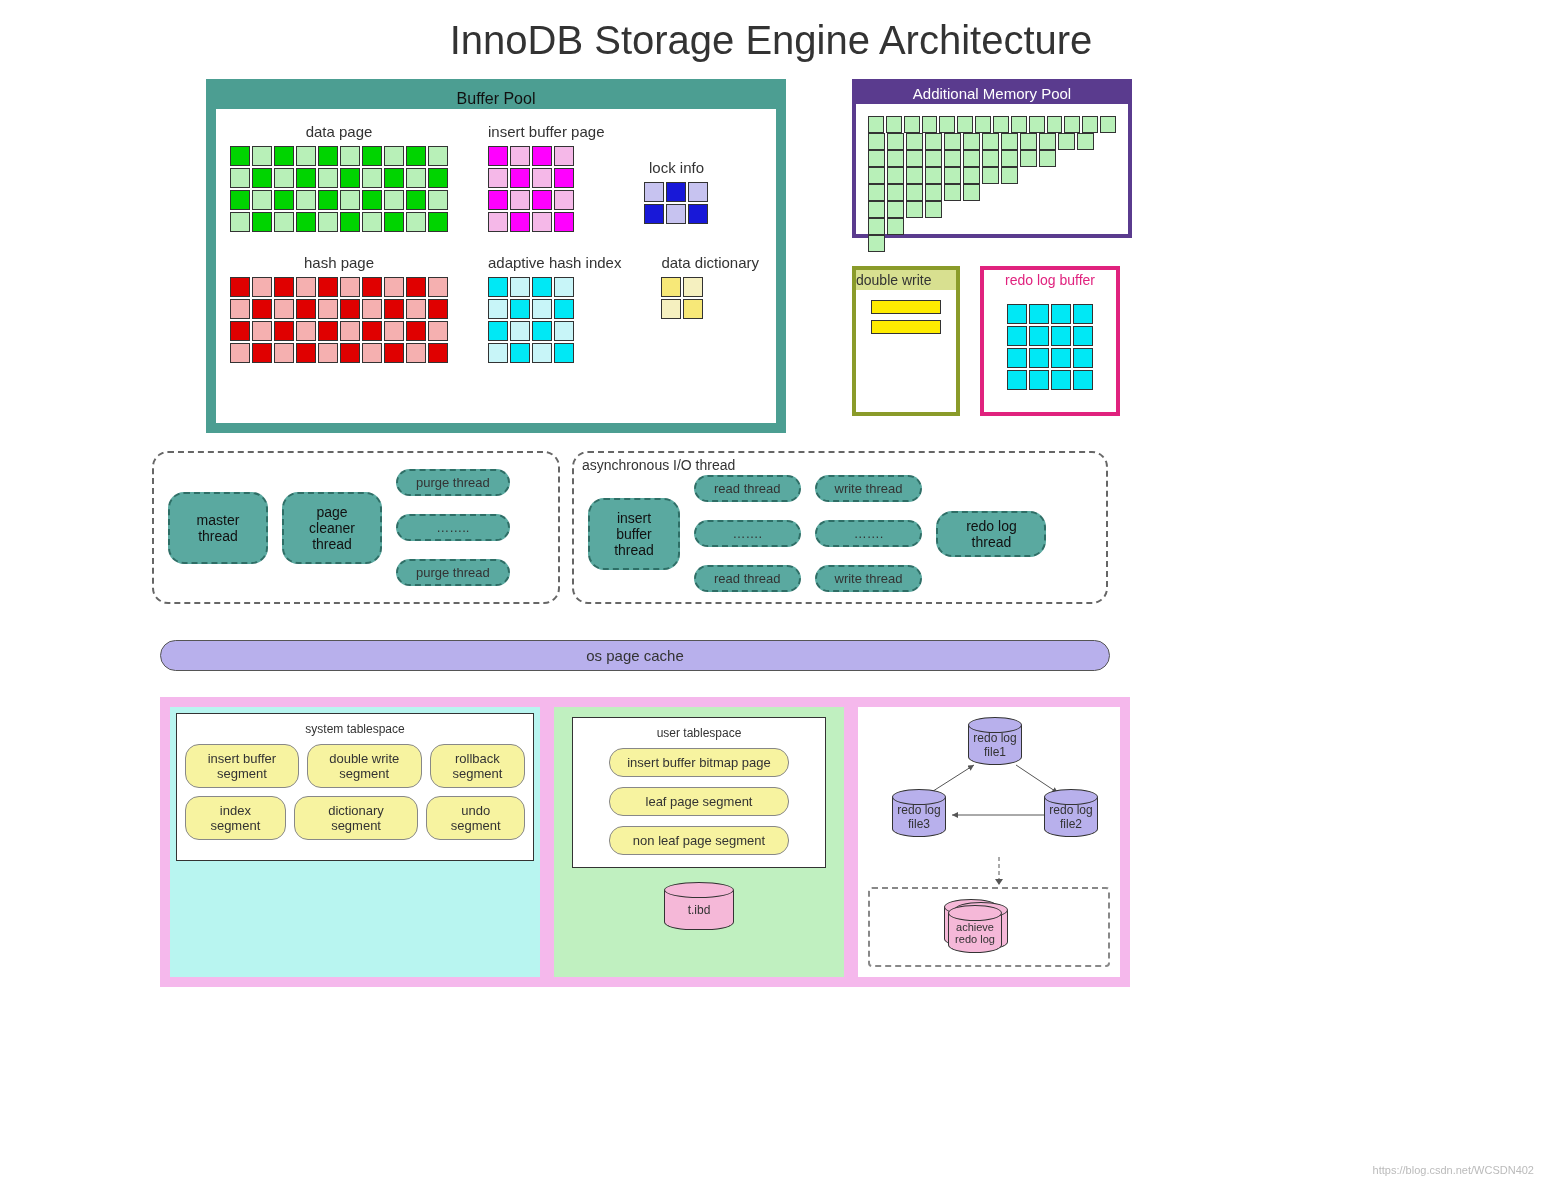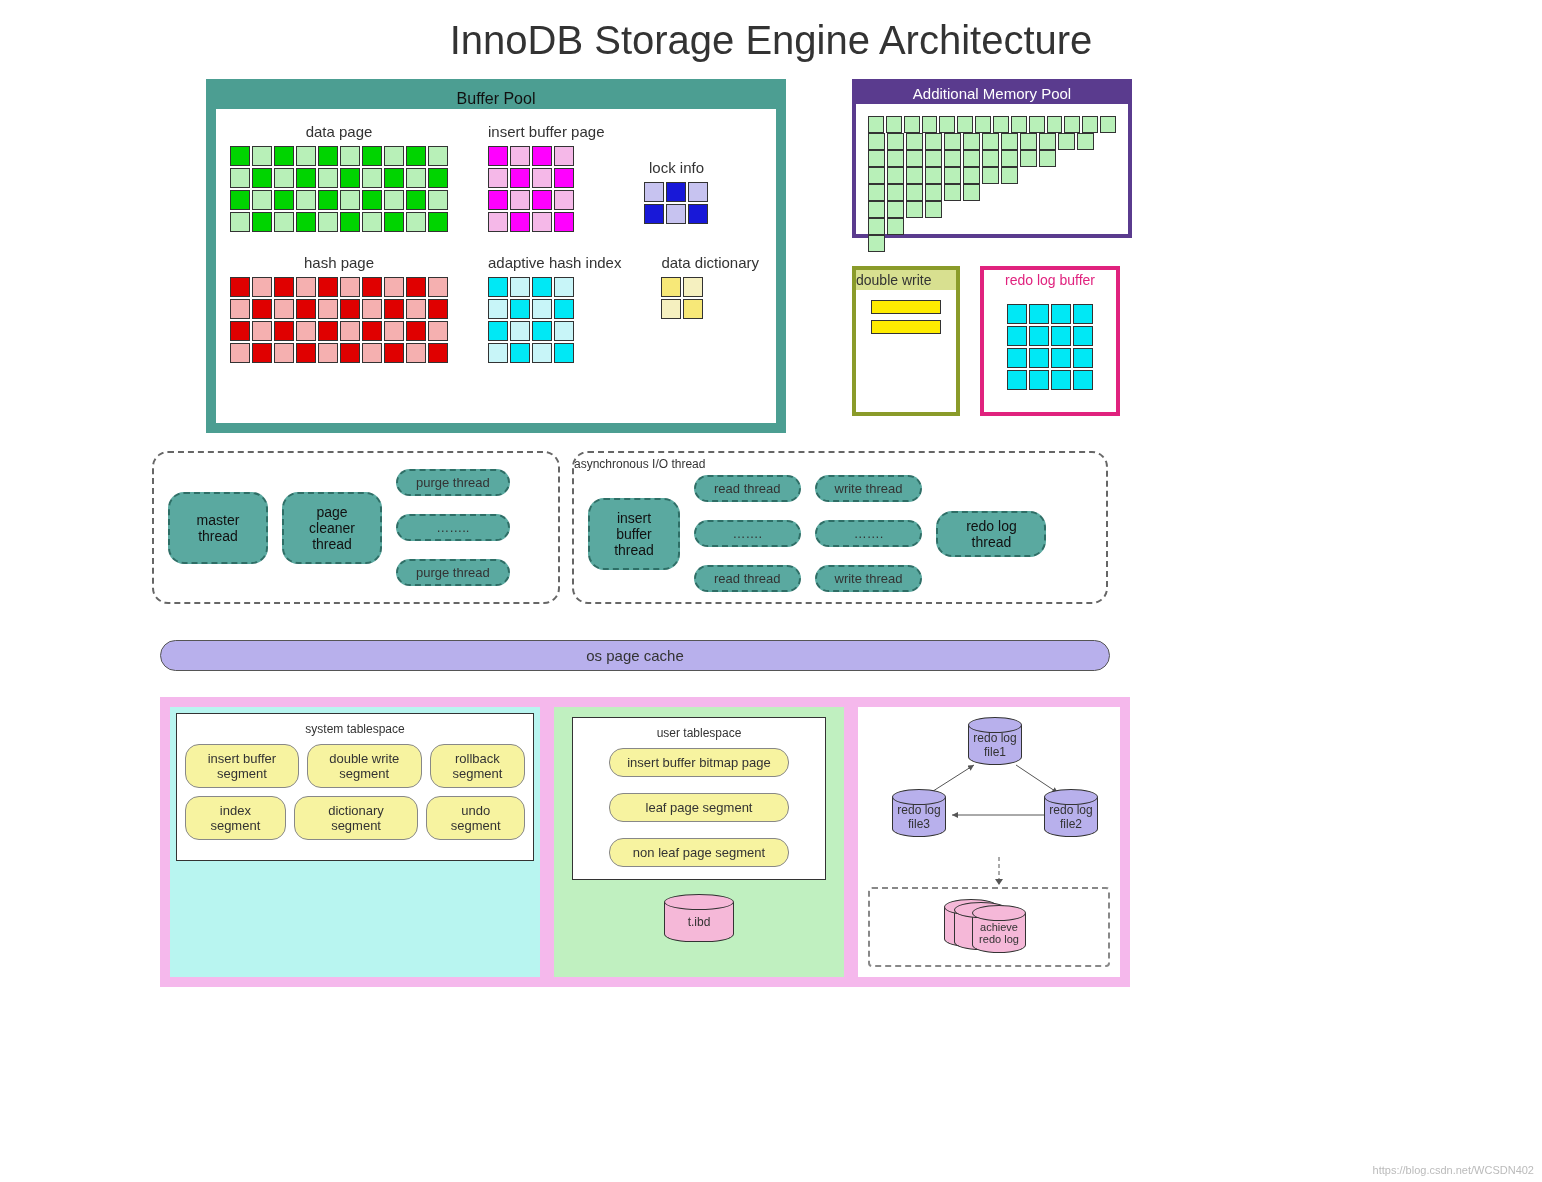--- a/index.html
+++ b/index.html
@@ -36,21 +36,21 @@
   .dw-body { padding:10px; display:flex; flex-direction:column; gap:6px; align-items:center; }
   .dw-bar { width:70px; height:14px; background:#ffec00; border:1px solid #333; }
   .redo-outer { border:4px solid #e0227e; width:140px; margin-left:20px; margin-top:28px; }
   .redo-title { text-align:center; color:#e0227e; font-size:14px; padding:2px 0;}
   .redo-body { padding:14px 18px 22px; display:flex; justify-content:center; }
   .threads-area { display:flex; gap:12px; margin:18px 0 0 152px; }
   .dashed-box { border:2px dashed #666; border-radius:16px; padding:10px 14px; display:flex; gap:14px; align-items:center; }
   .rounded-node { background:#5aa9a0; border:2px dashed #2e6e66; border-radius:16px; padding:10px 8px; text-align:center; font-size:14px; color:#111; }
   .pill { background:#5aa9a0; border:2px dashed #2e6e66; border-radius:18px; padding:4px 18px; font-size:13px; text-align:center; }
   .col-stack { display:flex; flex-direction:column; gap:18px; }
-  .async-label { position:absolute; top:4px; left:0; font-size:12px; }
+  .async-label { position:absolute; top:4px; left:8px; font-size:14px; }
   .cache-bar { margin:36px 0 0 160px; width:950px; background:#b8b0ec; border:1px solid #555; border-radius:18px; text-align:center; padding:6px 0; font-size:15px;}
   .storage-outer { margin:26px 0 0 160px; width:970px; border:10px solid #f5b8ec; background:#f5b8ec; padding:0 0; display:flex; gap:14px;}
   .sys-tbl { background:#b8f5f0; padding:6px; width:370px;}
   .usr-tbl { background:#c0f0c0; padding:10px 18px; width:290px; }
   .redo-tbl { background:#fff; padding:10px; width:262px; position:relative;}
   .panel { background:#fff; border:1px solid #333; padding:8px 8px 12px; }
   .panel-title { text-align:center; font-size:12px; margin-bottom:8px;}
   .seg-row { display:flex; gap:8px; justify-content:center; margin-bottom:8px;}
   .seg-pill { background:#f7f3a0; border:1px solid #888; border-radius:14px; padding:6px 8px; font-size:13px; text-align:center; min-width:90px;}
   .seg-pill-wide { min-width:180px; }
@@ -392,21 +392,21 @@
           <div class="seg-pill">index segment</div>
           <div class="seg-pill">dictionary segment</div>
           <div class="seg-pill">undo segment</div>
         </div>
     </div>
   </div>
 
   <div class="usr-tbl">
     <div class="panel">
       <div class="panel-title">user tablespace</div>
-      <div id="usr-items" class="col-stack" style="gap:16px;align-items:center">
+      <div id="usr-items" class="col-stack" style="gap:10px;align-items:center">
           <div class="seg-pill seg-pill-wide">insert buffer bitmap page</div>
           <div class="seg-pill seg-pill-wide">leaf page segment</div>
           <div class="seg-pill seg-pill-wide">non leaf page segment</div>
         </div>
     </div>
     <div style="display:flex;justify-content:center;margin-top:14px">
       <div class="cyl cyl-pink" style="width:70px">
         <div class="top" style="width:70px"></div>
           <div class="body" style="width:70px">t.ibd</div>
       </div>
@@ -445,21 +445,21 @@
     <div style="border:2px dashed #888;border-radius:4px;padding:10px 18px;display:flex;justify-content:center">
       <div class="cyl-stack" style="width:90px;height:56px">
         <div class="cyl cyl-pink" style="left:0;top:0">
             <div class="top"></div>
             <div class="body"></div>
           </div>
         <div class="cyl cyl-pink" style="left:10px;top:3px">
             <div class="top"></div>
             <div class="body"></div>
           </div>
-        <div class="cyl cyl-pink" style="left:28px;top:6px">
+        <div class="cyl cyl-pink" style="left:4px;top:6px">
             <div class="top"></div>
             <div class="body" style="font-size:11px">achieve redo log</div>
           </div>
       </div>
     </div>
   </div>
 </div>
 
 <div class="watermark">https://blog.csdn.net/WCSDN402</div>
 

